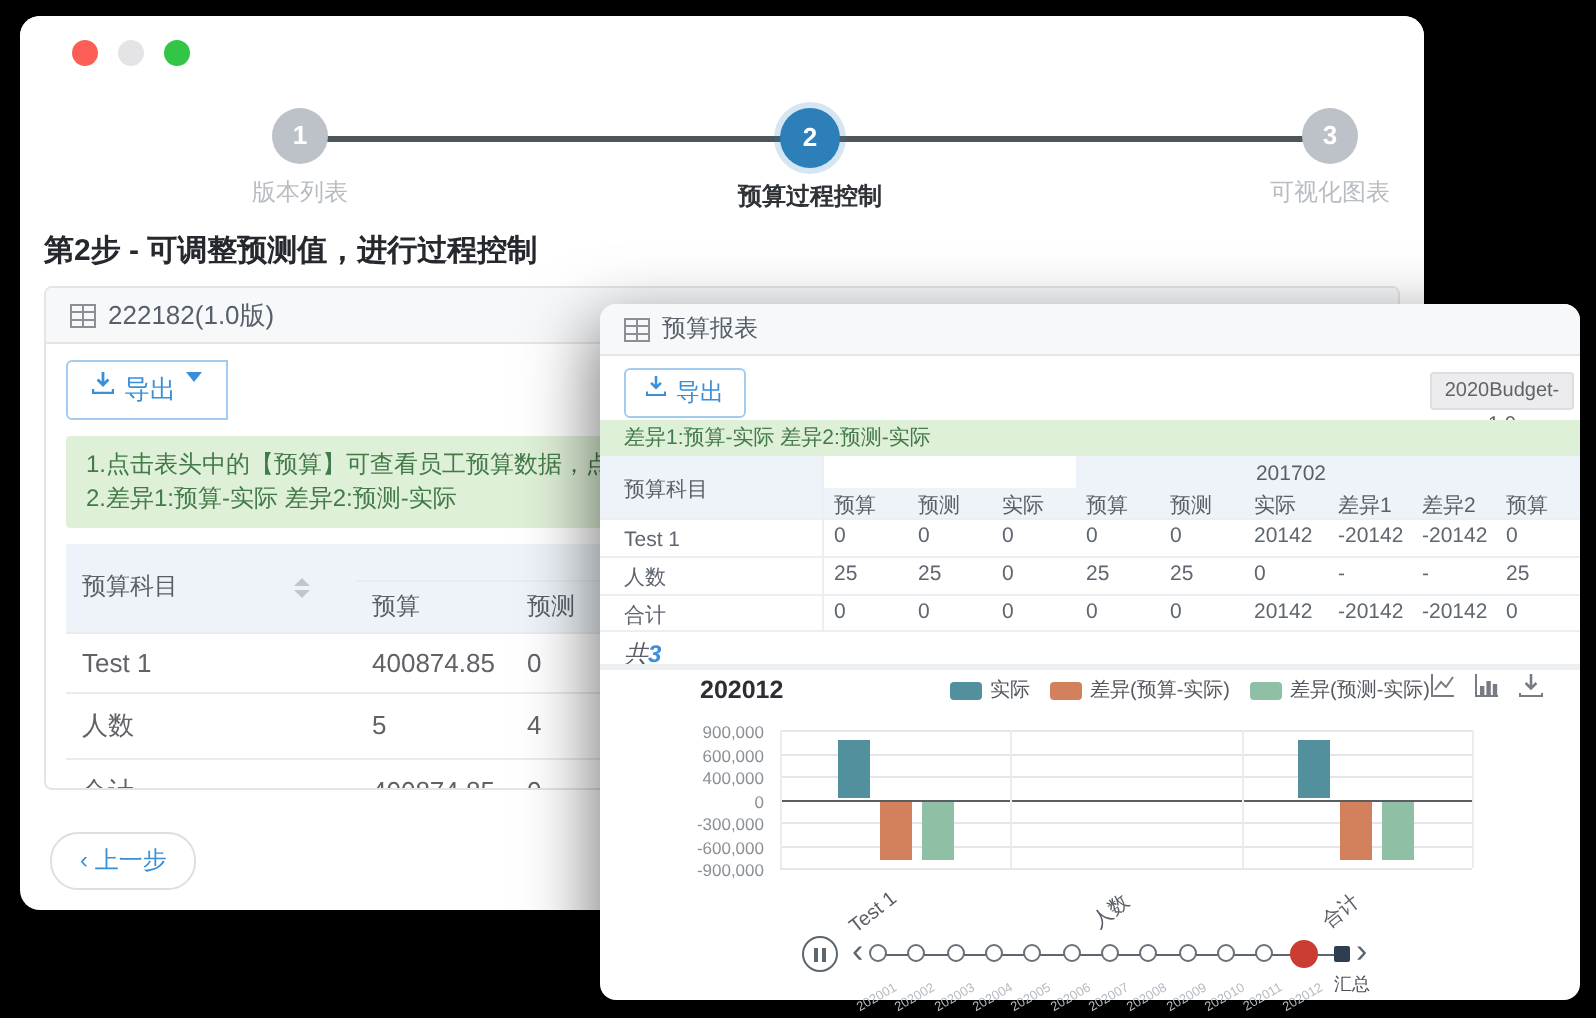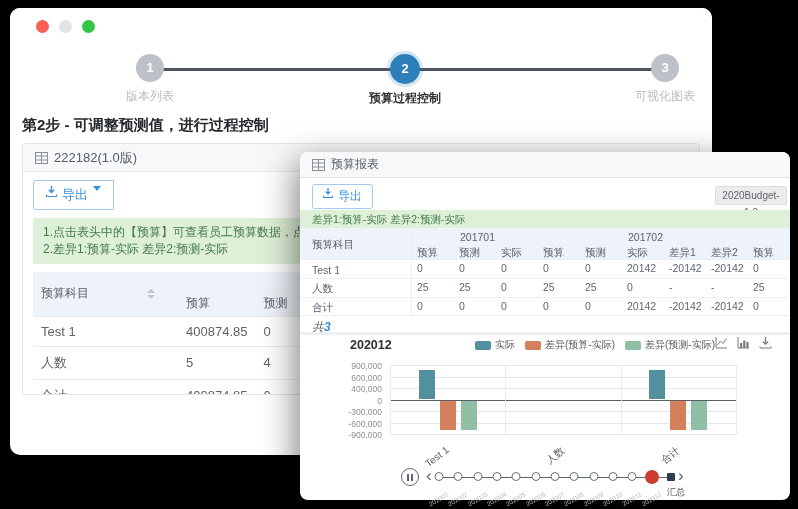--- a/index.html
+++ b/index.html
@@ -189,20 +189,21 @@
               <td>400874.85</td>
               <td>0</td>
               <td></td>
             </tr>
           </tbody>
       </table>
 
     </div>
   </div>
 
+  <button class="pill">‹ 上一步</button>
 </section>
 
 <section class="win front">
   <div class="fhead">
     <svg width="13" height="12" viewBox="0 0 13 12">
         <rect x="0.5" y="0.5" width="12" height="11" fill="none" stroke="#8a9096"></rect>
         <line x1="0.5" y1="4" x2="12.5" y2="4" stroke="#8a9096"></line>
         <line x1="0.5" y1="8" x2="12.5" y2="8" stroke="#8a9096"></line>
         <line x1="6.5" y1="0.5" x2="6.5" y2="11.5" stroke="#8a9096"></line>
       </svg>
@@ -213,21 +214,20 @@
         <path d="M5.5 0v6M2.8 3.8l2.7 2.7 2.7-2.7" stroke="#3a8fd9" stroke-width="1.4" fill="none"></path>
         <path d="M0.5 8.5v2h10v-2" stroke="#3a8fd9" stroke-width="1.2" fill="none"></path>
       </svg>
     <span>导出</span>
   </button>
   <div class="badge">2020Budget-1.0</div>
   <div class="fnotice">差异1:预算-实际 差异2:预测-实际</div>
 
   <div class="fgrid" id="fgrid">
       <div class="c hd subj vline" style="grid-area: 1 / 1 / 3;">预算科目</div>
-      <div class="c hd grp" style="grid-area: 1 / 2 / auto / 5;">201701</div>
       <div class="c hd grp" style="grid-area: 1 / 5 / auto / 10;">201702</div>
       <div class="c hd grp" style="grid-area: 1 / 10 / auto / 11;"></div>
       <div class="c hd" style="grid-area: 2 / 2;">预算</div>
       <div class="c hd" style="grid-area: 2 / 3;">预测</div>
       <div class="c hd" style="grid-area: 2 / 4;">实际</div>
       <div class="c hd" style="grid-area: 2 / 5;">预算</div>
       <div class="c hd" style="grid-area: 2 / 6;">预测</div>
       <div class="c hd" style="grid-area: 2 / 7;">实际</div>
       <div class="c hd" style="grid-area: 2 / 8;">差异1</div>
       <div class="c hd" style="grid-area: 2 / 9;">差异2</div>

